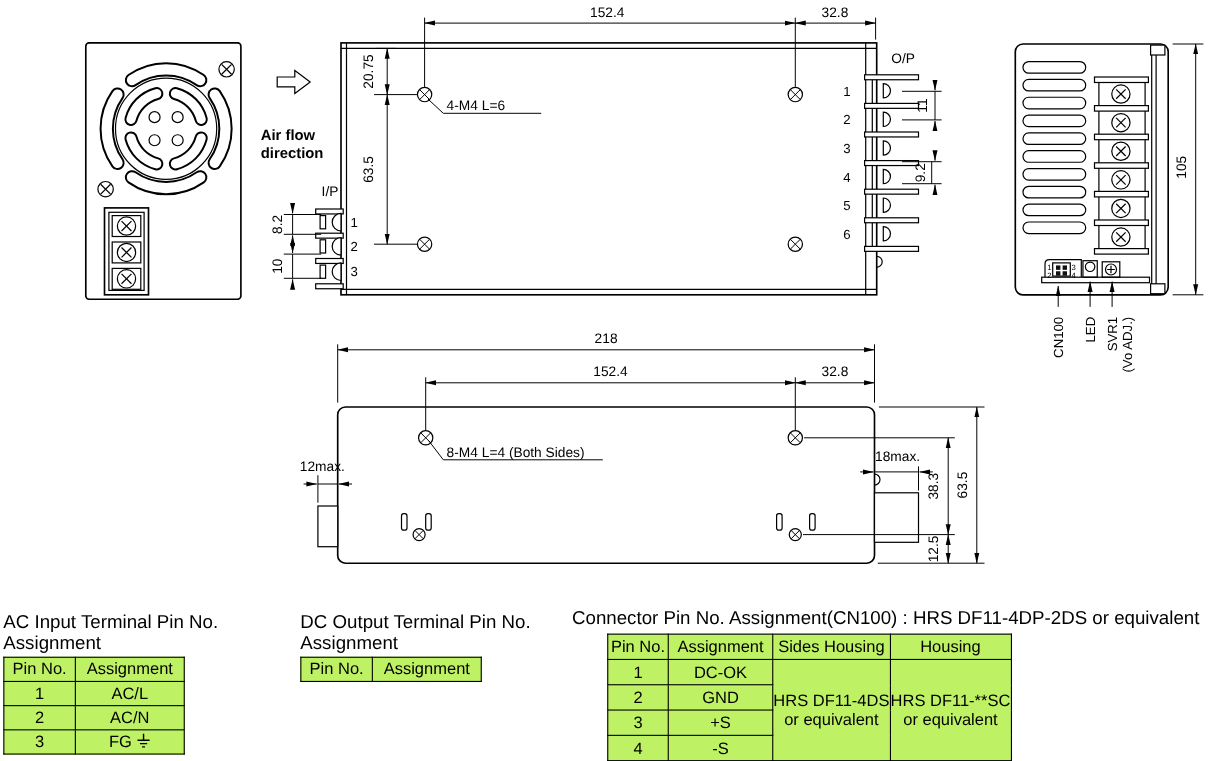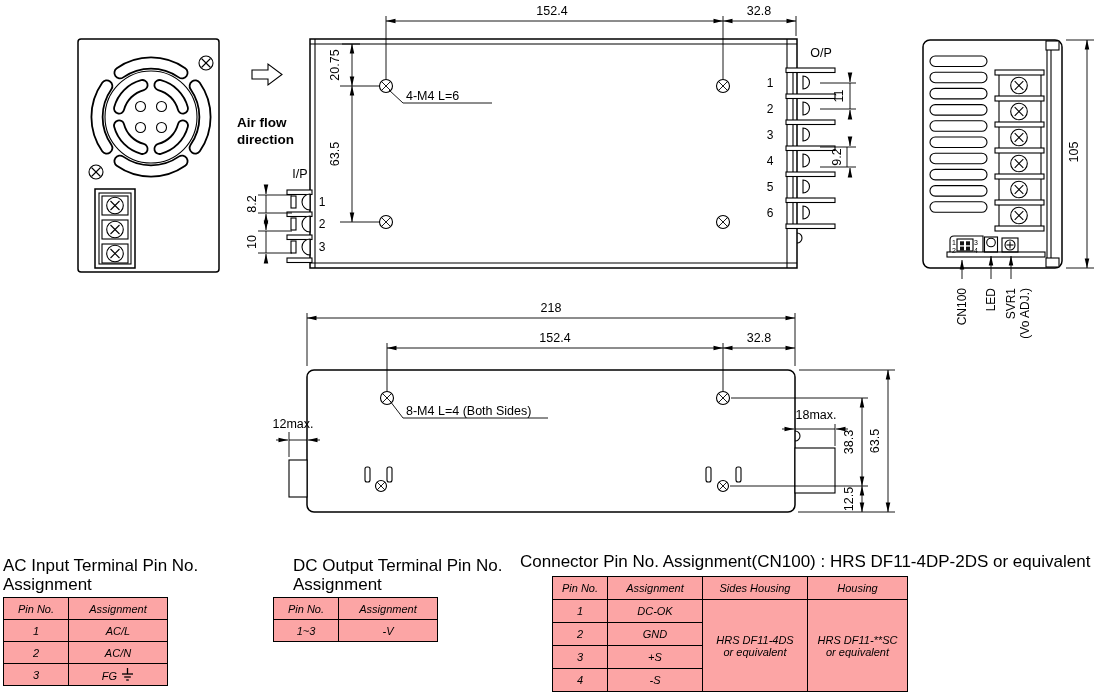--- a/index.html
+++ b/index.html
@@ -15,21 +15,21 @@
   .s1{stroke:#000;stroke-width:1.5;fill:none;}
   .s2{stroke:#000;stroke-width:1.1;fill:none;}
   .sw{stroke:#000;stroke-width:1.1;fill:#fff;}
   .dim{stroke:#000;stroke-width:0.9;fill:none;}
   .fanB{stroke:#000;stroke-width:13;fill:none;stroke-linecap:round;}
   .fanW{stroke:#fff;stroke-width:9.4;fill:none;stroke-linecap:round;}
   .fanB2{stroke:#000;stroke-width:12;fill:none;stroke-linecap:round;}
   .fanW2{stroke:#fff;stroke-width:8.4;fill:none;stroke-linecap:round;}
   .ttl{position:absolute;font-size:17px;line-height:19px;white-space:nowrap;}
   table.tbl{position:absolute;border-collapse:collapse;table-layout:fixed;
-            font-size:11px;background:#fca5a5;font-style:italic;}
+            font-size:15px;background:#bef264;}
   table.tbl td{border:1.5px solid #000;text-align:center;vertical-align:middle;
                padding:0;height:21px;font-weight:normal;white-space:nowrap;}
   table.t3 td{height:22px;}
   .gndsym{vertical-align:-2px;margin-left:4px;}
 </style>
 </head>
 <body>
 
 <div id="stage">
 
@@ -416,37 +416,33 @@
               <line x1="6.5" y1="1" x2="6.5" y2="7" stroke="#000" stroke-width="1.3"></line>
               <line x1="1" y1="7" x2="12" y2="7" stroke="#000" stroke-width="1.3"></line>
               <line x1="3.2" y1="10" x2="9.8" y2="10" stroke="#000" stroke-width="1.3"></line>
               <line x1="5.2" y1="13" x2="7.8" y2="13" stroke="#000" stroke-width="1.3"></line>
             </svg>
     </td>
   </tr>
 </tbody>
     </table>
 
-<div class="ttl" style="left:273px;top:556px;margin-left:20px;">
+<div class="ttl" style="left:273px;top:556px;">
   <div>DC Output Terminal Pin No.</div>
   <div>Assignment</div>
 </div>
 <table class="tbl" style="left:273px;top:597px;">
   <colgroup>
         <col style="width:65px">
         <col style="width:99px">
       </colgroup>
   <tbody>
         <tr>
     <td>Pin No.</td>
     <td>Assignment</td>
-  </tr>
-  <tr>
-    <td>1~3</td>
-    <td>-V</td>
   </tr>
 </tbody>
     </table>
 
 <div class="ttl" style="left:520px;top:552px;">Connector Pin No. Assignment(CN100) : HRS DF11-4DP-2DS or equivalent</div>
 <table class="tbl t3" style="left:552px;top:576px;">
   <colgroup>
         <col style="width:55px">
         <col style="width:95px">
         <col style="width:105px">

